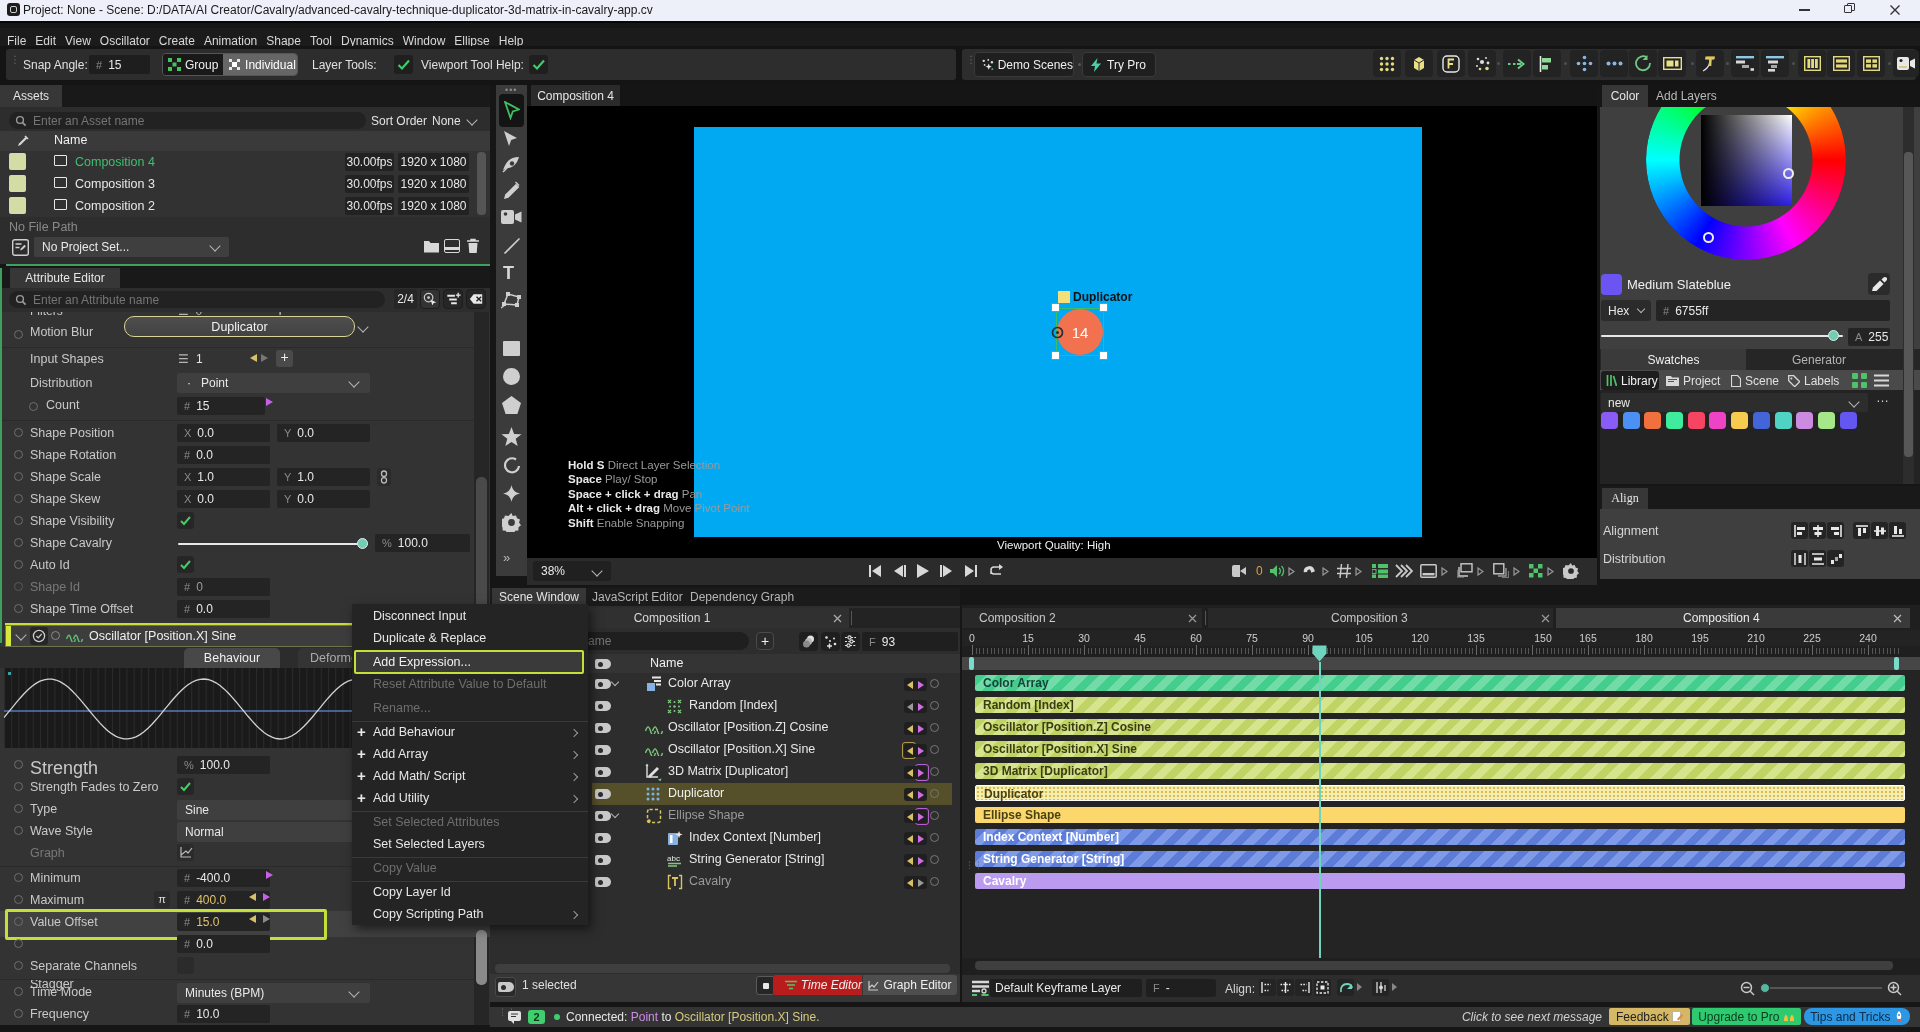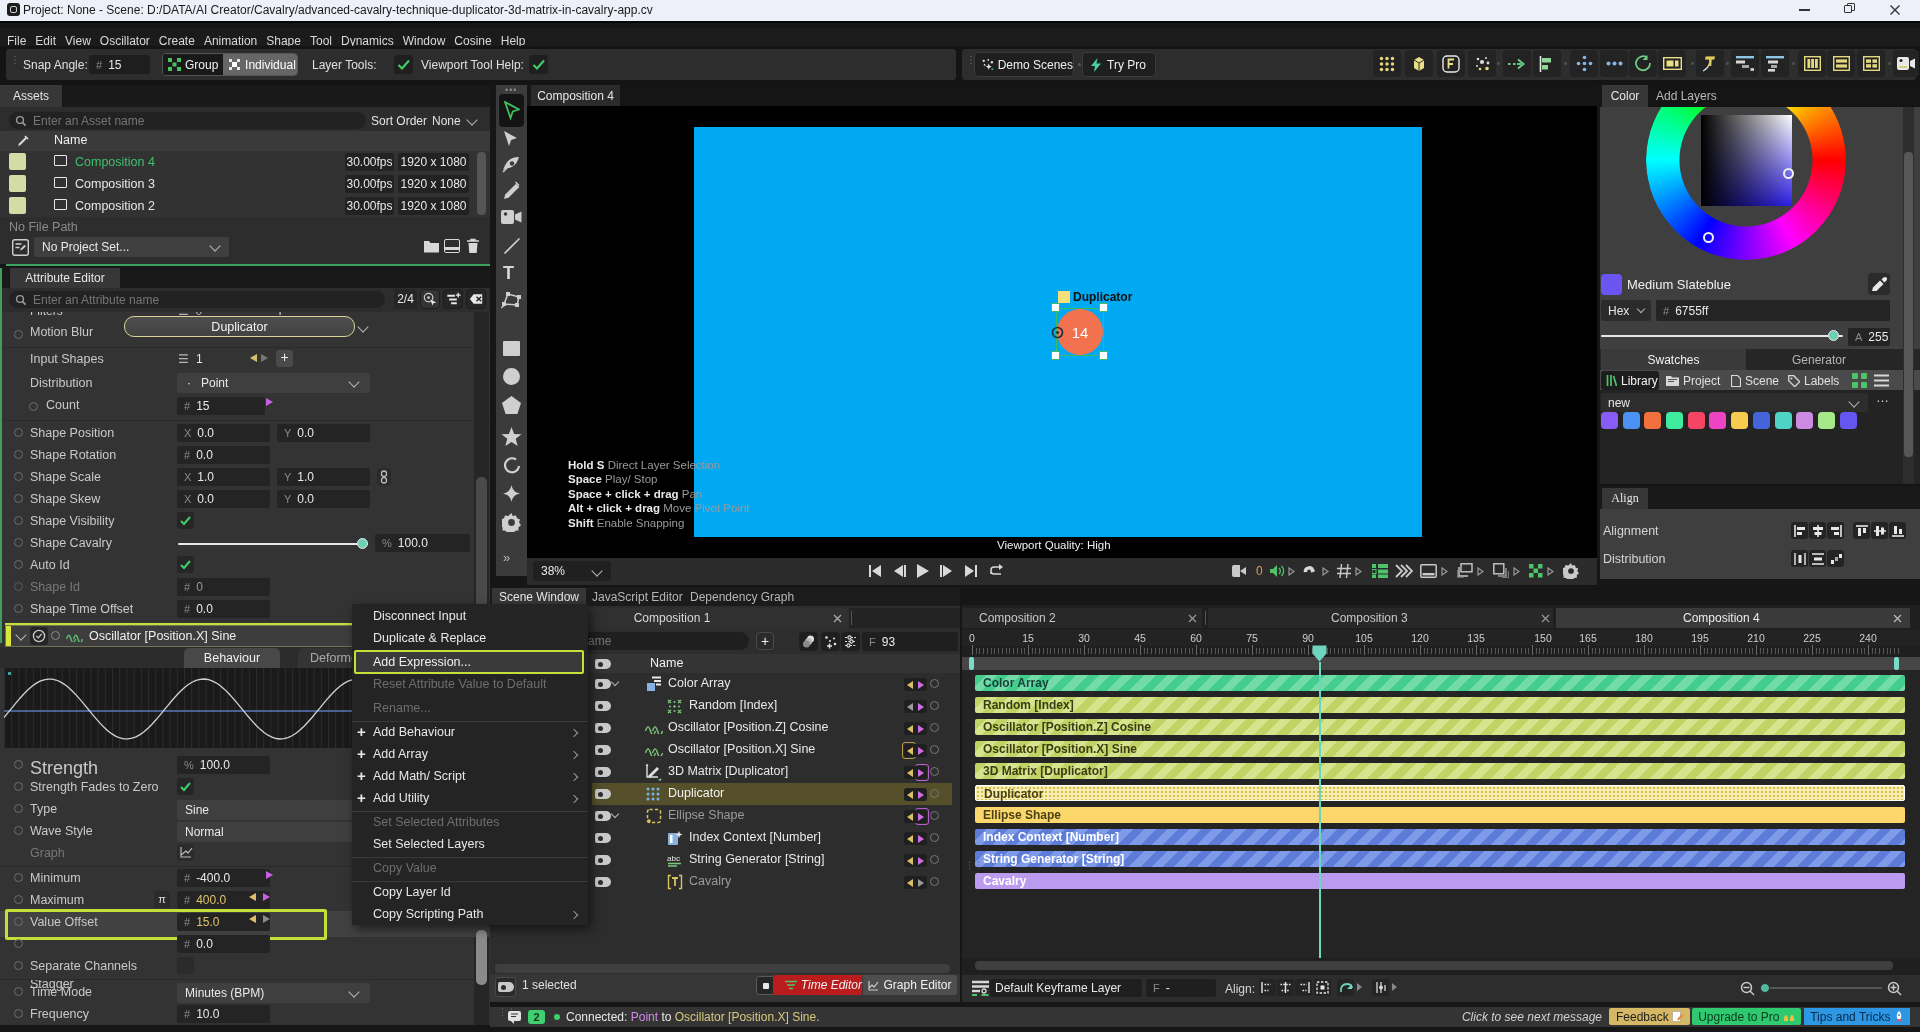--- a/index.html
+++ b/index.html
@@ -58,21 +58,21 @@
   <span>File</span>
         <span>Edit</span>
         <span>View</span>
         <span>Oscillator</span>
         <span>Create</span>
         <span>Animation</span>
         <span>Shape</span>
         <span>Tool</span>
         <span>Dynamics</span>
         <span>Window</span>
-        <span>Cosine</span>
+        <span>Ellipse</span>
         <span><u style="text-decoration-thickness:1px;text-underline-offset:2px;">H</u>elp</span>
  </div>
 </div>
 
 <div class="ab" id="toolbar" style="left:0;top:46px;width:1920px;height:39px;background:#141414;">
  <div class="ab" style="left:6px;top:3px;width:950px;height:31px;background:#2d2d2d;border-radius:3px;"></div>
  <div class="ab" style="left:962px;top:3px;width:954px;height:31px;background:#2d2d2d;border-radius:3px;"></div>
 
  <div class="ab" style="left:10px;top:11px;width:3px;height:15px;color:#6a6a6a;font-size:10px;line-height:5px;">⋮</div>
  <div class="ab lbl" style="left:23px;top:12px;color:#e0e0e0;">Snap Angle:</div>
@@ -1346,21 +1346,21 @@
  <div class="ab" style="left:64px;top:7px;width:6px;height:6px;background:#3fcf6f;border-radius:50%;"></div>
  <div class="ab" style="left:76px;top:3px;font-size:12px;white-space:nowrap;"><span style="color:#e8e8e8;">Connected: </span><span style="color:#cf8ae8;">Point</span><span style="color:#e8e8e8;"> to </span><span style="color:#d6ca80;">Oscillator [Position.X] Sine.</span></div>
  <div class="ab" style="left:952px;top:3px;width:160px;text-align:right;color:#d0d0d0;font-style:italic;font-size:12px;white-space:nowrap;">Click to see next message</div>
  <div class="ab" style="left:1119px;top:1px;width:81px;height:17px;background:#d4b865;border-radius:2px;color:#222;display:flex;align-items:center;justify-content:center;font-size:12px;">Feedback&nbsp;<svg width="11" height="11" viewBox="0 0 11 11">
           <rect x="0.5" y="0.5" width="8" height="10" rx="1" fill="#fff" stroke="#999" stroke-width="0.6"></rect>
           <path d="M5 8l5-5 1.5 1.5-5 5z" fill="#e88a3a"></path>
         </svg></div>
  <div class="ab" style="left:1202px;top:1px;width:109px;height:17px;background:#2fca70;border-radius:2px;color:#0c3a1e;display:flex;align-items:center;justify-content:center;font-size:12px;">Upgrade to Pro&nbsp;<svg width="12" height="10" viewBox="0 0 12 10">
           <path d="M1 9C1 5 2 3 3 3s2 2 2 6zM7 9c0-4 1-6 2-6s2 2 2 6z" fill="#f5c13d"></path>
         </svg></div>
- <div class="ab" style="left:1314px;top:1px;width:106px;height:17px;background:#2e97e3;border-radius:0;color:#0a2a4a;display:flex;align-items:center;justify-content:center;font-size:12px;">Tips and Tricks&nbsp;<svg width="10" height="11" viewBox="0 0 10 11">
+ <div class="ab" style="left:1314px;top:1px;width:106px;height:17px;background:#2e97e3;border-radius:8px;color:#0a2a4a;display:flex;align-items:center;justify-content:center;font-size:12px;">Tips and Tricks&nbsp;<svg width="10" height="11" viewBox="0 0 10 11">
           <path d="M5 0c2 2 3 5 1.5 8h-3C2 5 3 2 5 0z" fill="#fff"></path>
           <path d="M3.5 8L2 11l3-1.5L8 11 6.5 8z" fill="#e85a4a"></path>
           <circle cx="5" cy="4" r="1" fill="#3a8ad0"></circle>
         </svg></div>
 </div>
 
 <div class="ab" id="ctxmenu" style="left:352px;top:604px;width:236px;height:321px;background:#242424;box-shadow:3px 4px 10px rgba(0,0,0,0.55);font-size:12.5px;">
  <div class="ab" style="left:21px;top:5px;color:#e8e8e8;">Disconnect Input</div>
  <div class="ab" style="left:21px;top:27px;color:#e8e8e8;">Duplicate &amp; Replace</div>
  <div class="ab" style="left:2px;top:46px;width:230px;height:24px;border:2.5px solid #c3e039;border-radius:2px;background:#3a3a3a;"></div>

